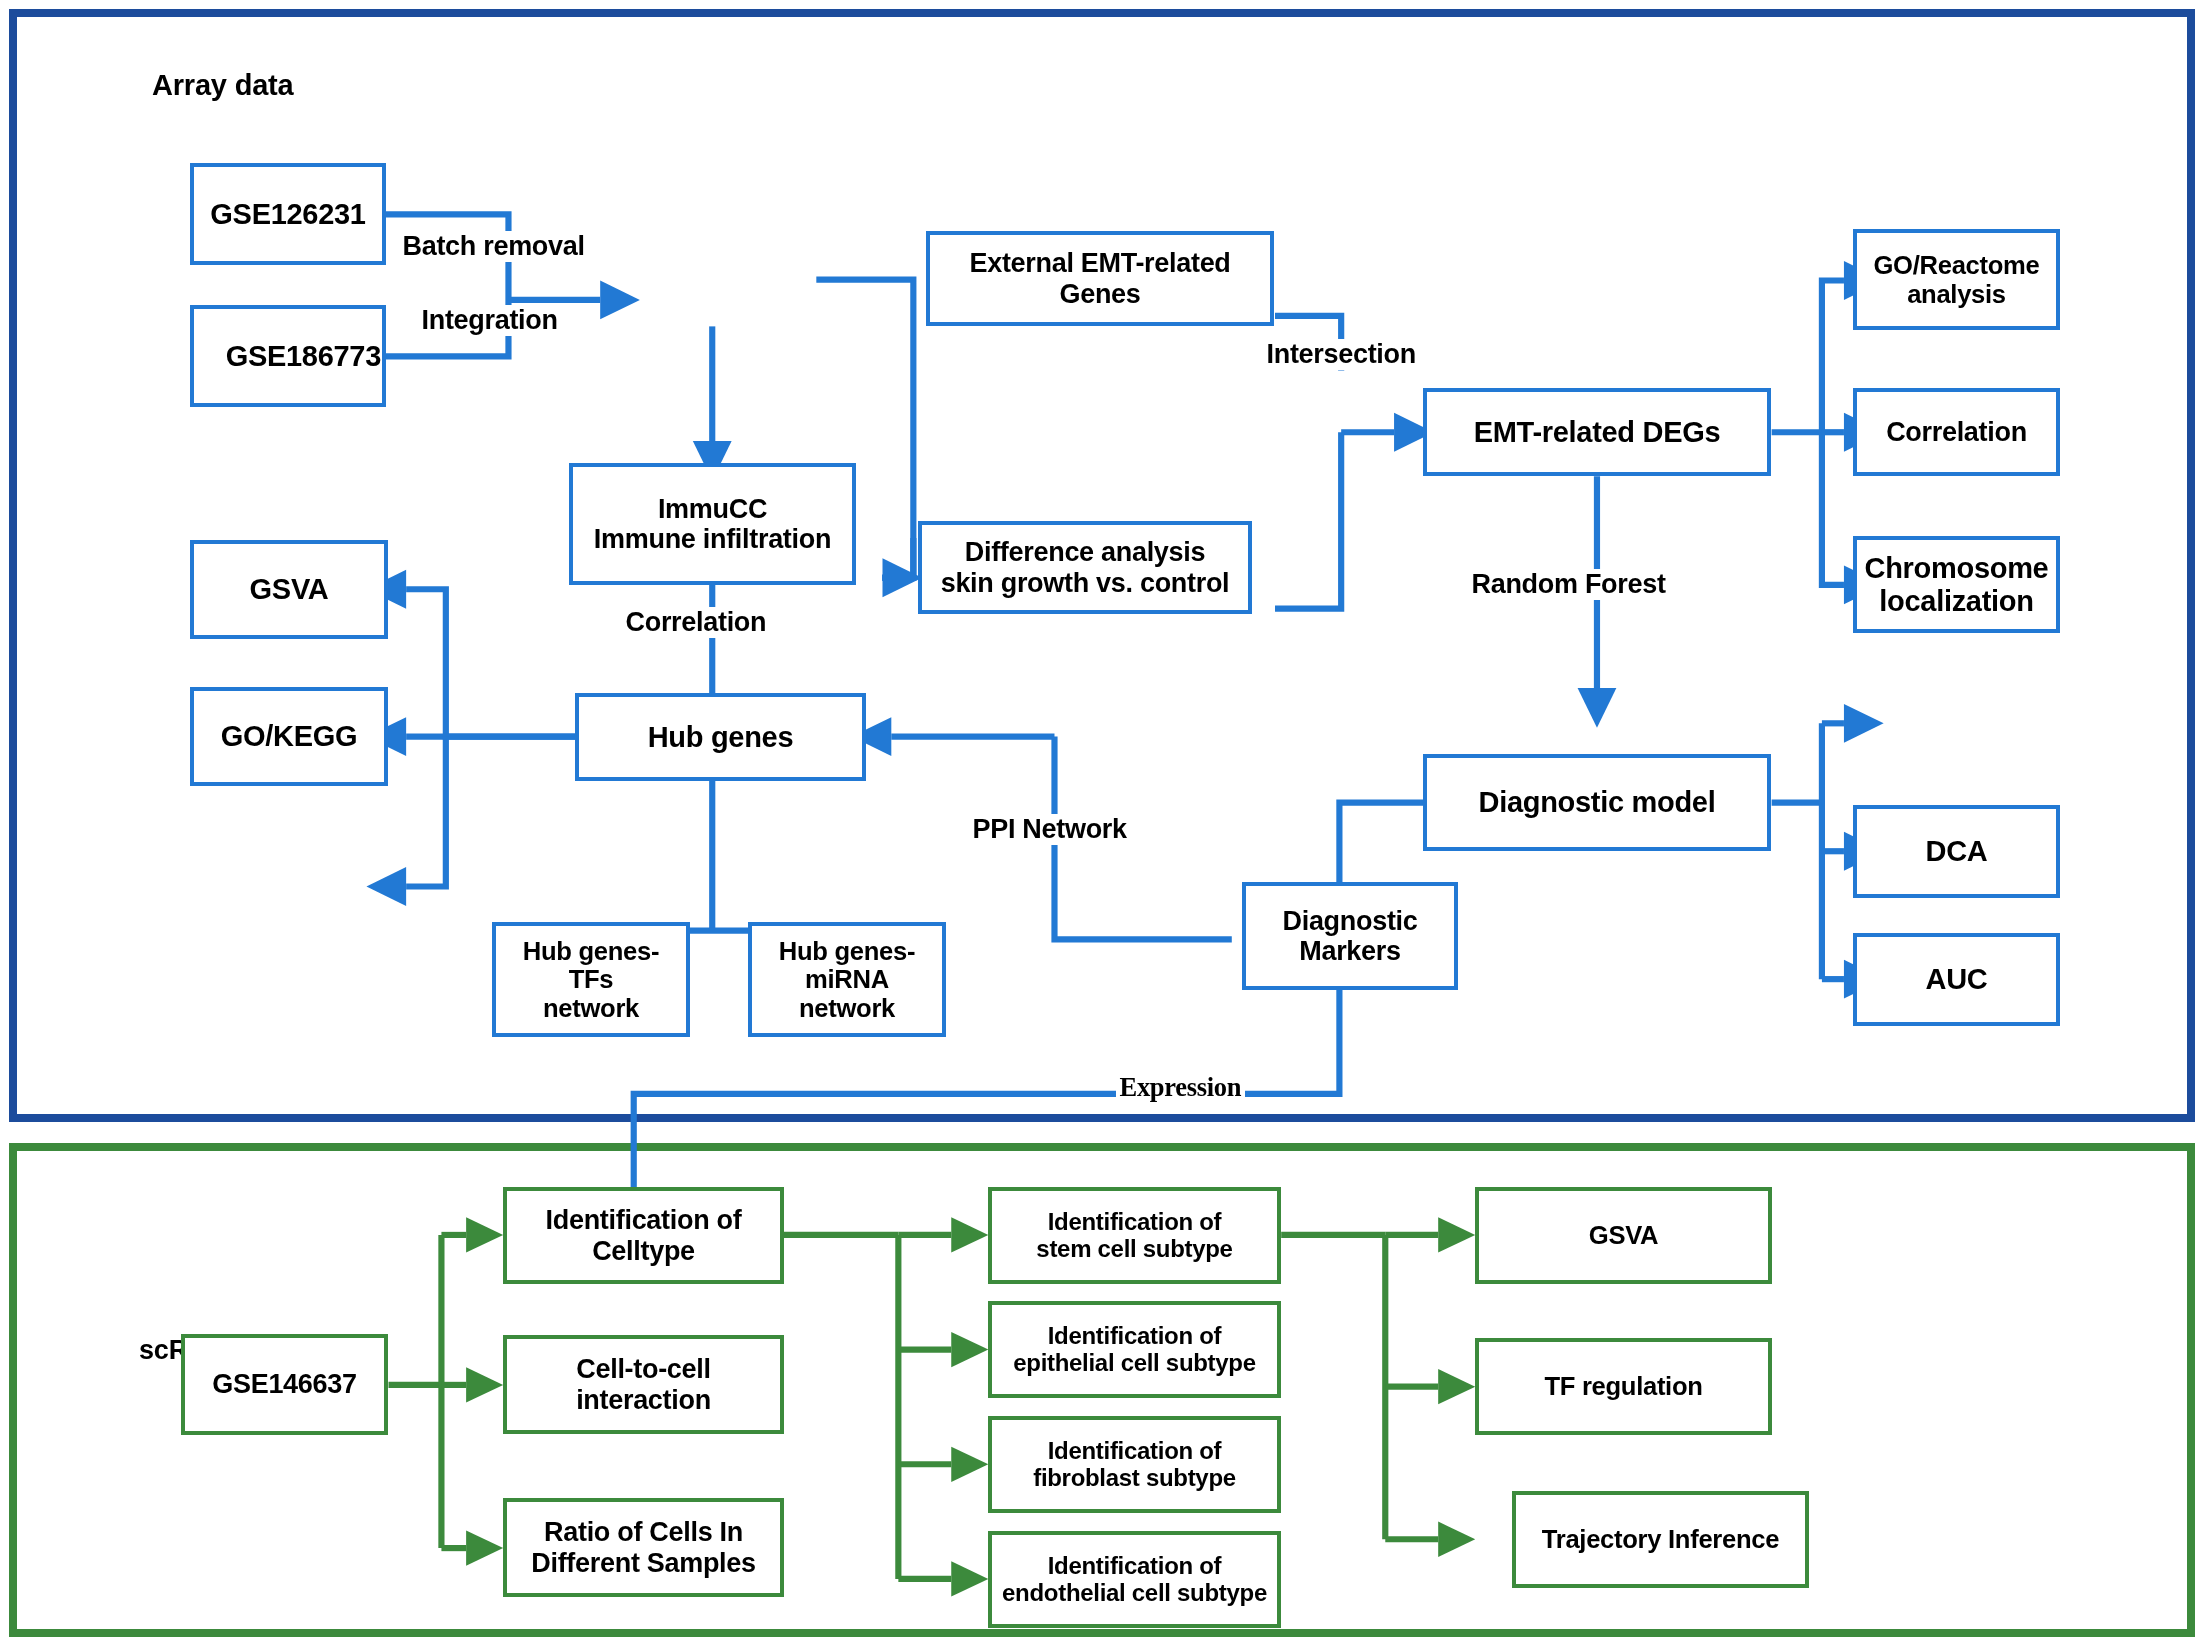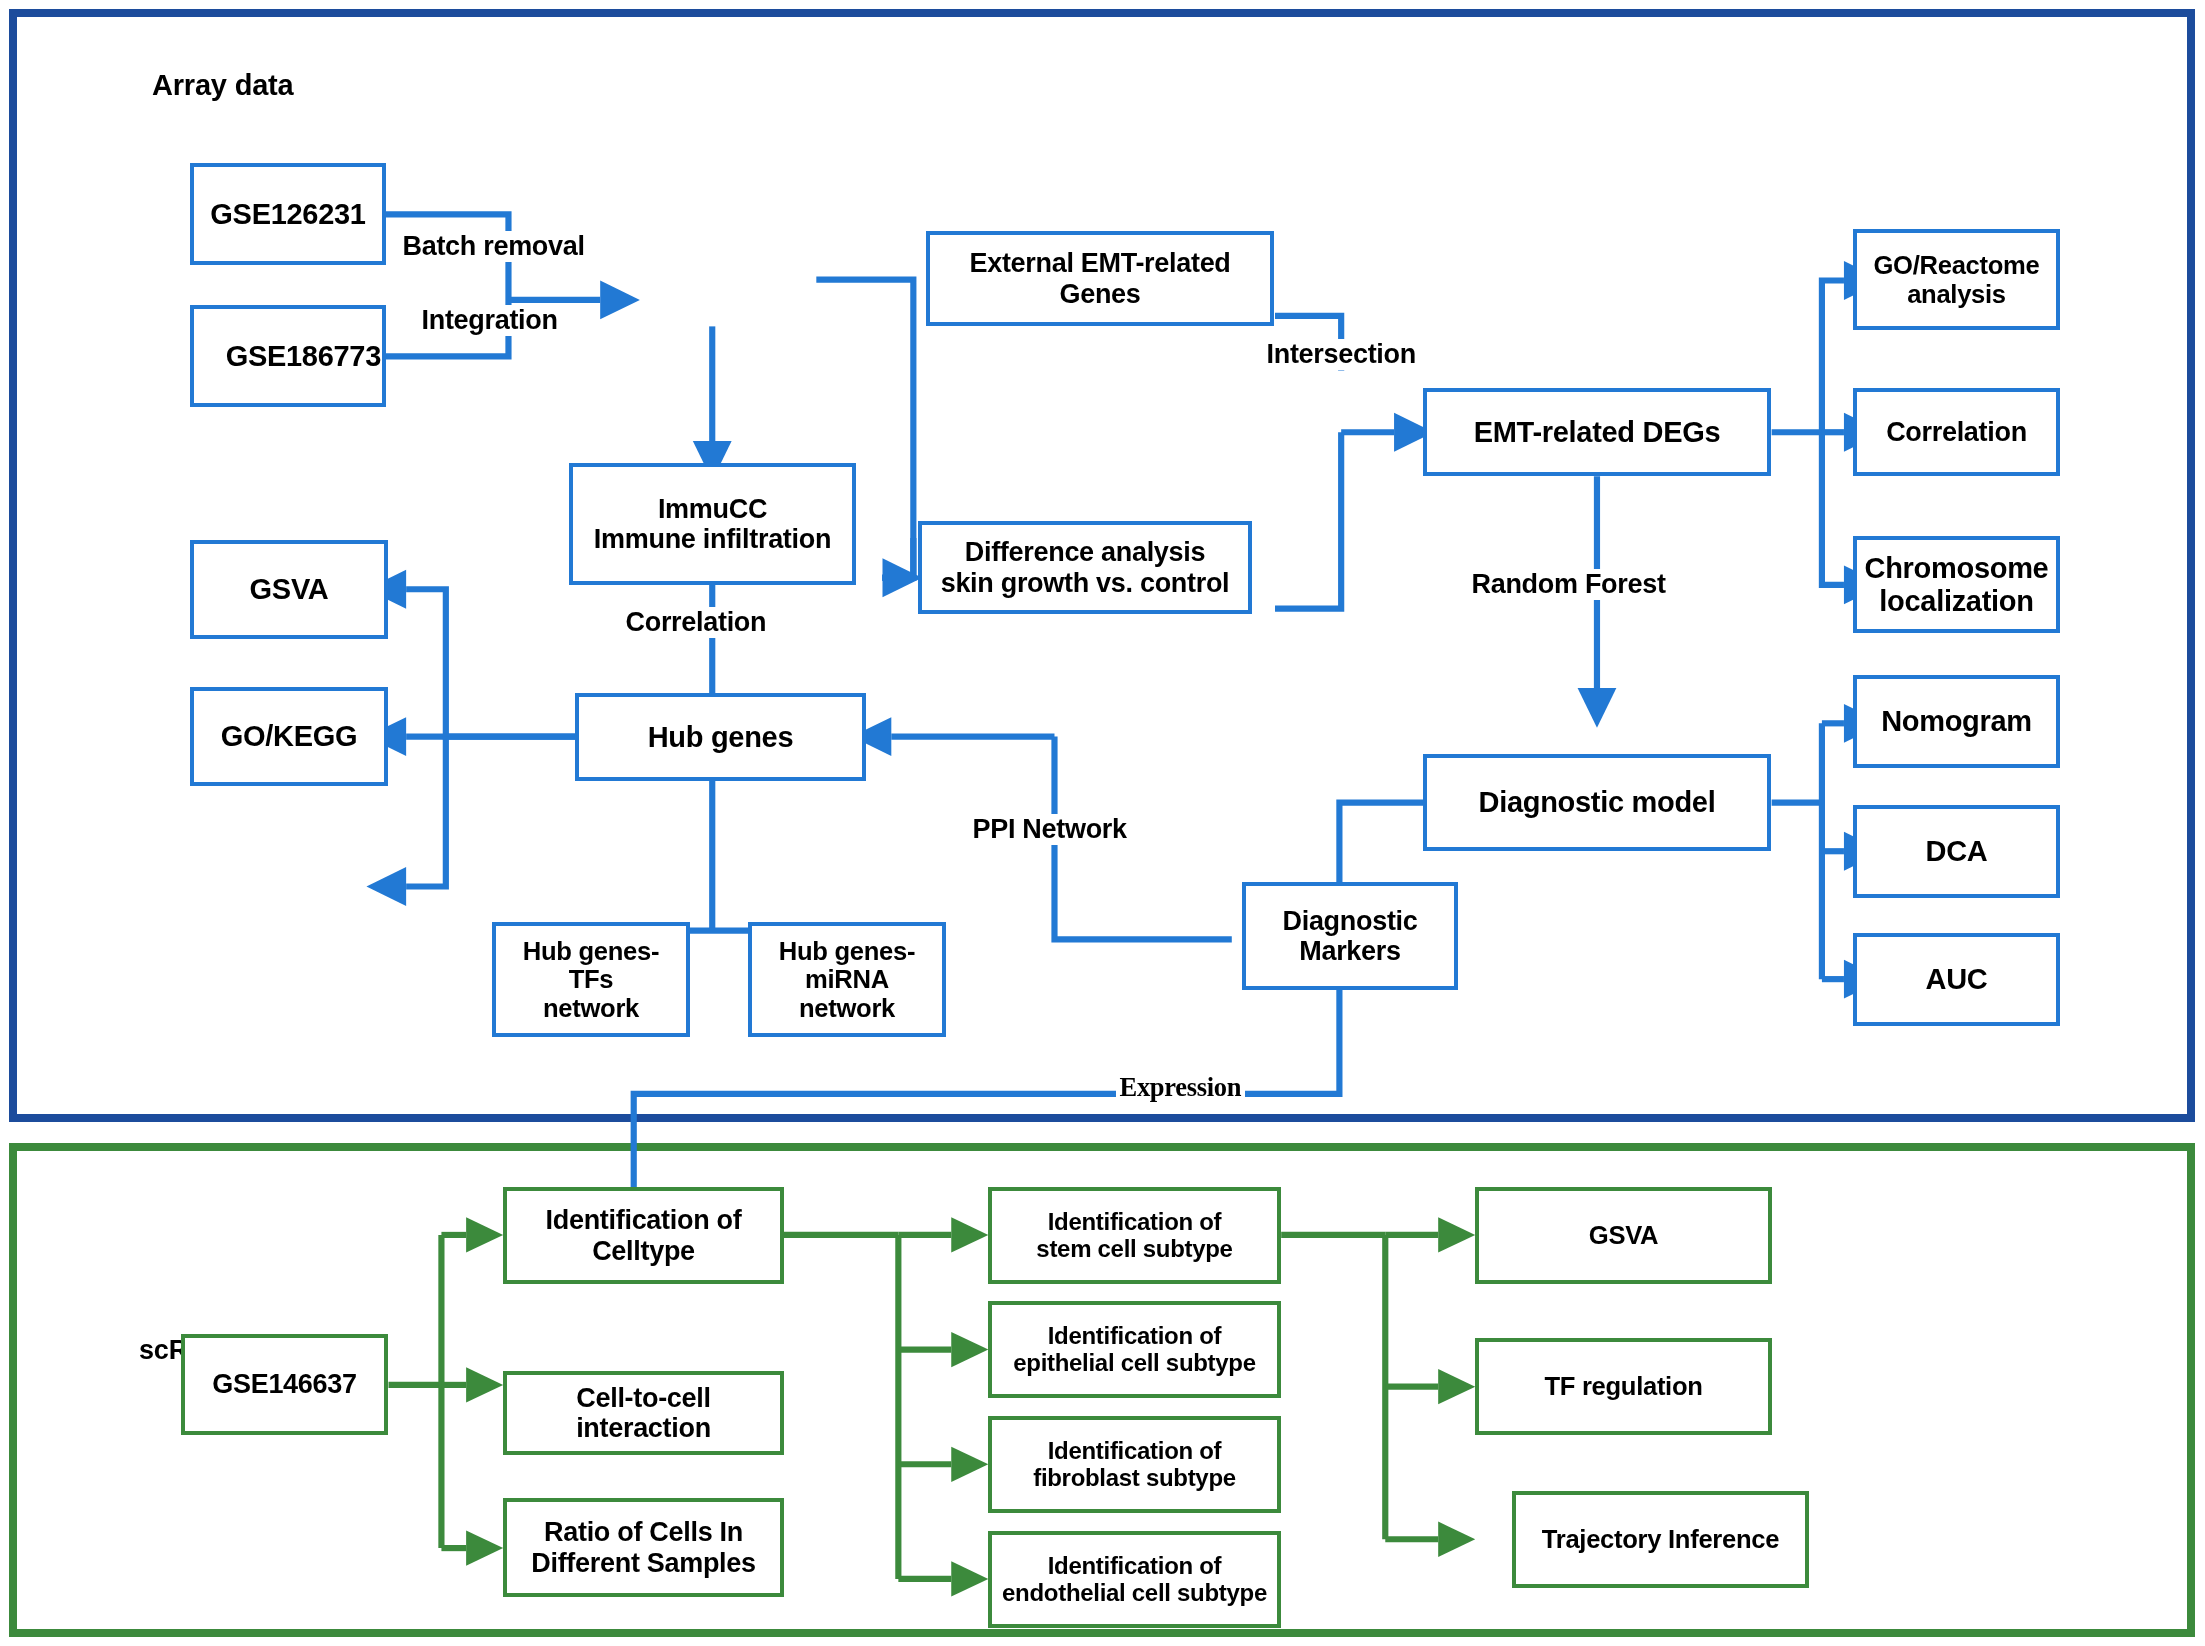--- a/index.html
+++ b/index.html
@@ -191,21 +191,20 @@
 
   <div class="node blue" style="left:748px;top:922px;width:198px;height:115px;font-size:25.6px;white-space:pre-line;">Hub genes-
 miRNA
 network</div>
 
   <div class="node blue" style="left:1423px;top:754px;width:348px;height:97px;font-size:29px;">Diagnostic model</div>
 
   <div class="node blue" style="left:1232px;top:882px;width:216px;height:108px;font-size:27px;white-space:pre-line;margin-left:10px;">Diagnostic
 Markers</div>
 
-  <div class="node blue" style="left:1853px;top:675px;width:207px;height:93px;font-size:29px;">Nomogram</div>
 
   <div class="node blue" style="left:1853px;top:805px;width:207px;height:93px;font-size:29px;">DCA</div>
 
   <div class="node blue" style="left:1853px;top:933px;width:207px;height:93px;font-size:29px;">AUC</div>
 
   <div class="elabel" style="left:399px;top:231px;font-size:27px;">Batch removal</div>
 
   <div class="elabel" style="left:418px;top:305px;font-size:27px;">Integration</div>
 
   <div class="elabel" style="left:1263px;top:339px;font-size:27px;">Intersection</div>
@@ -216,21 +215,21 @@
 
   <div class="elabel" style="left:969px;top:814px;font-size:27px;">PPI Network</div>
 
   <div class="elabel serif" style="left:1116px;top:1072px;font-size:26.5px;">Expression</div>
 
   <div class="node green" style="left:181px;top:1334px;width:207px;height:101px;font-size:27px;">GSE146637</div>
 
   <div class="node green" style="left:503px;top:1187px;width:281px;height:97px;font-size:27px;white-space:pre-line;">Identification of
 Celltype</div>
 
-  <div class="node green" style="left:503px;top:1335px;width:281px;height:84px;font-size:27px;white-space:pre-line;margin-top:36px;">Cell-to-cell
+  <div class="node green" style="left:503px;top:1335px;width:281px;height:99px;font-size:27px;white-space:pre-line;">Cell-to-cell
 interaction</div>
 
   <div class="node green" style="left:503px;top:1498px;width:281px;height:99px;font-size:27px;white-space:pre-line;">Ratio of Cells In
 Different Samples</div>
 
   <div class="node green" style="left:988px;top:1187px;width:293px;height:97px;font-size:24px;white-space:pre-line;">Identification of
 stem cell subtype</div>
 
   <div class="node green" style="left:988px;top:1301px;width:293px;height:97px;font-size:24px;white-space:pre-line;">Identification of
 epithelial cell subtype</div>

